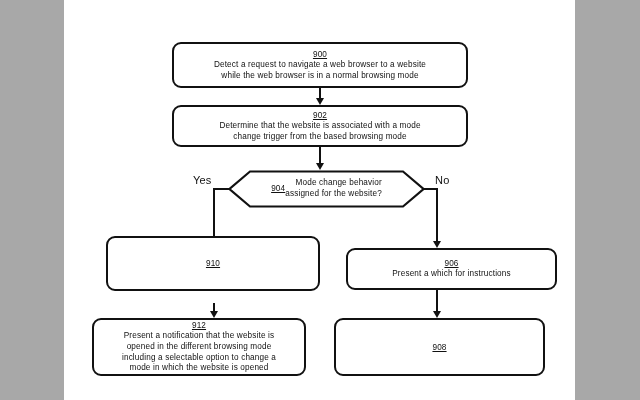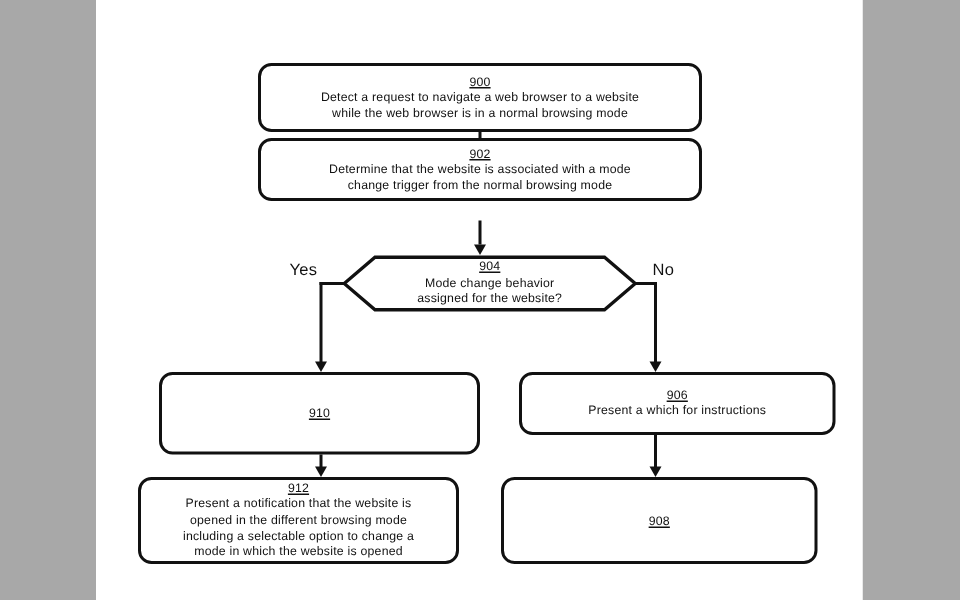--- a/index.html
+++ b/index.html
@@ -78,24 +78,24 @@
     left: 0; top: 0;
     width: 197px;
     height: 38px;
   }
   #node-904 .hex-text {
     position: absolute;
     left: 0; top: 0;
     width: 197px;
     height: 38px;
     display: flex;
-    flex-direction: column;
+    flex-direction: row;
     align-items: center;
     justify-content: center;
-    text-align: center;
+    text-align: right;
     color: #111111;
     font-size: 8.2px;
     line-height: 10.6px;
     letter-spacing: 0.15px;
   }
   #node-904 .ref { text-decoration: underline; }
 
   
   .conn {
     position: absolute;
@@ -133,24 +133,24 @@
 
     <div class="node" id="node-900" style="left:108px; top:42px; width:296px; height:46px;">
       <div class="ref">900</div>
       <div class="body">Detect a request to navigate a web browser to a website
 while the web browser is in a normal browsing mode</div>
     </div>
 
     <div class="conn vline" style="left:255px; top:88px; height:11px;"></div>
     <div class="arrowhead" style="left:251.5px; top:98px;"></div>
 
-    <div class="node" id="node-902" style="left:108px; top:92px; width:296px; height:42px;">
+    <div class="node" id="node-902" style="left:108px; top:105px; width:296px; height:42px;">
       <div class="ref">902</div>
       <div class="body">Determine that the website is associated with a mode
-change trigger from the normal browsing mode</div>
+change trigger from the based browsing mode</div>
     </div>
 
     <div class="conn vline" style="left:255px; top:147px; height:16px;"></div>
     <div class="arrowhead" style="left:251.5px; top:163px;"></div>
 
     <div id="node-904" style="left:164px; top:170px;">
       <svg viewBox="0 0 197 38" preserveAspectRatio="none">
         <polygon points="22,1.5 175,1.5 195.5,19 175,36.5 22,36.5 1.5,19" fill="#ffffff" stroke="#111111" stroke-width="2.2"></polygon>
       </svg>
       <div class="hex-text">
@@ -163,21 +163,21 @@
     <div class="conn hline" style="left:149px; top:188px; width:17px;"></div>
     <div class="conn vline" style="left:149px; top:188px; height:54px;"></div>
     <div class="arrowhead" style="left:145.5px; top:241px;"></div>
     <div class="branch-label" style="left:129px; top:175px;">Yes</div>
 
     <div class="conn hline" style="left:359px; top:188px; width:15px;"></div>
     <div class="conn vline" style="left:372px; top:188px; height:54px;"></div>
     <div class="arrowhead" style="left:368.5px; top:241px;"></div>
     <div class="branch-label" style="left:371px; top:175px;">No</div>
 
-    <div class="node" id="node-910" style="left:42px; top:248px; width:214px; height:55px;">
+    <div class="node" id="node-910" style="left:42px; top:236px; width:214px; height:55px;">
       <div class="ref">910</div>
     </div>
 
     <div class="conn vline" style="left:149px; top:303px; height:9px;"></div>
     <div class="arrowhead" style="left:145.5px; top:311px;"></div>
 
     <div class="node" id="node-912" style="left:28px; top:318px; width:214px; height:58px;">
       <div class="ref">912</div>
       <div class="body">Present a notification that the website is
 opened in the different browsing mode

